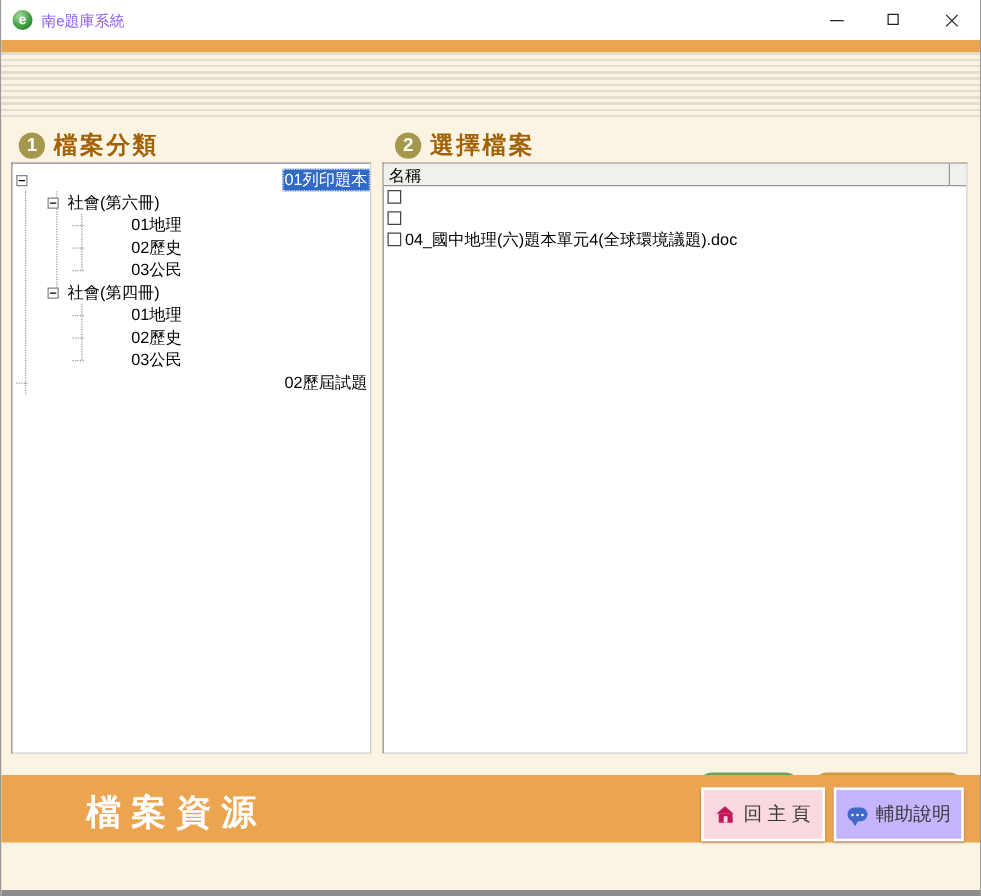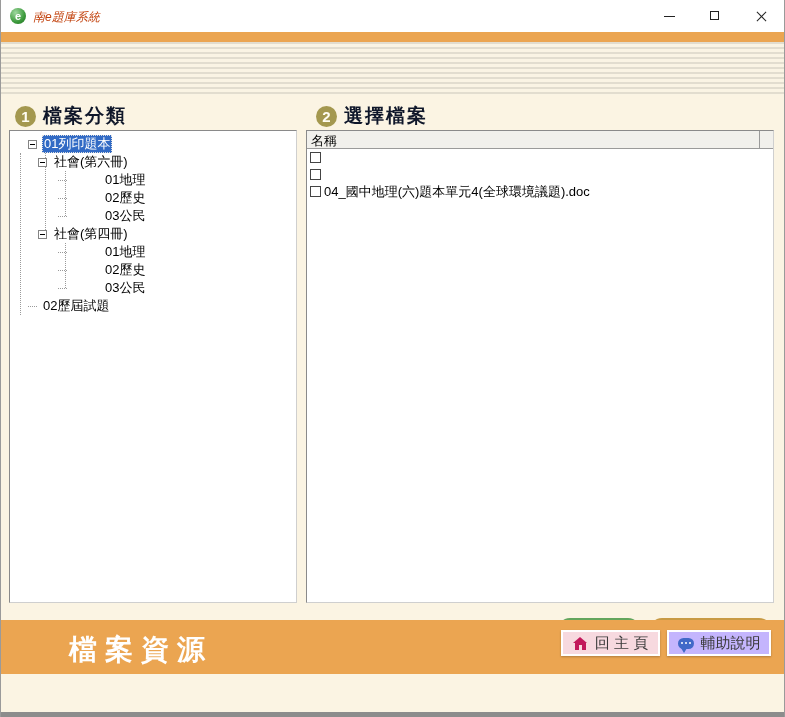--- a/index.html
+++ b/index.html
@@ -10,52 +10,52 @@
     background:#fbf4e3;
     border-left:1px solid #9a9a9a; border-right:1px solid #9a9a9a;
   }
   
   .titlebar { position:absolute; left:0; top:0; width:100%; height:32px; background:#ffffff; }
   .app-icon {
     position:absolute; left:9px; top:8px; width:16px; height:16px; border-radius:50%;
     background:radial-gradient(circle at 35% 30%, #9fd89f, #3c9a3c 60%, #1e6b1e);
     color:#fff; font-size:11px; font-weight:bold; text-align:center; line-height:16px;
   }
-  .title-text { position:absolute; left:32px; top:9px; font-size:12px; color:#c2410c;font-style:italic; }
+  .title-text { position:absolute; left:32px; top:9px; font-size:12px; color:#8b5cf6; }
   .win-controls { position:absolute; right:0; top:0; height:32px; display:flex; }
   .win-btn { width:46px; height:32px; position:relative; }
   .glyph-min { position:absolute; left:18px; top:16px; width:11px; height:1px; background:#222; }
   .glyph-max { position:absolute; left:18px; top:11px; width:9px; height:9px; border:1px solid #222; }
   .glyph-close-a,.glyph-close-b { position:absolute; left:17px; top:16px; width:13px; height:1px; background:#222; }
   .glyph-close-a { transform:rotate(45deg); }
   .glyph-close-b { transform:rotate(-45deg); }
   
   .orange-strip { position:absolute; left:0; top:32px; width:100%; height:10px; background:#eba551; }
   .stripe-band {
     position:absolute; left:0; top:42px; width:100%; height:53px;
     background:repeating-linear-gradient(to bottom,#e2ddcf 0px,#e2ddcf 2px,#faf4e4 2px,#faf4e4 5px);
   }
   
   .section-head { position:absolute; top:103px; display:flex; align-items:center; gap:7px; }
   .sh-1 { left:14px; } .sh-2 { left:315px; }
   .num-circle {
     width:21px; height:21px; border-radius:50%; background:#a4984f; color:#fffdf2;
     font-size:15px; font-weight:bold; text-align:center; line-height:21px;
   }
-  .sh-label { font-size:19px; font-weight:bold; color:#0f172a; letter-spacing:2px; }
+  .sh-label { font-size:19px; font-weight:bold; color:#a16207; letter-spacing:2px; }
   
   .panel {
     position:absolute; top:130px; height:473px; background:#ffffff;
     border:1px solid #8a8a8a; border-right-color:#cfcfcf; border-bottom-color:#cfcfcf;
   }
   .tree-panel { left:8px; width:288px; padding-top:4px; }
   .list-panel { left:305px; width:468px; }
   
   .tree-row { position:relative; height:18px; display:flex; align-items:center; font-size:13px; color:#000; }
-  .lvl0 { padding-left:18px; } .lvl1 { padding-left:28px; } .lvl2 { padding-left:48px;gap:32px; }
+  .lvl0 { padding-left:3px;justify-content:space-between; } .lvl1 { padding-left:28px; } .lvl2 { padding-left:48px;gap:32px; }
   .expander {
     position:relative; width:9px; height:9px; background:#fff; border:1px solid #848484; margin-right:5px; flex:0 0 9px;
   }
   .expander::before {
     content:""; position:absolute; left:1px; top:3px; width:5px; height:1px; background:#000;
   }
   .hstub { width:9px; height:1px; border-top:1px dotted #9a9a9a; margin-right:4px; flex:0 0 9px; }
   .tree-label { padding:0 2px; white-space:nowrap; }
   .tree-label.selected { background:#316ac5; color:#ffffff; outline:1px dotted #e0e0e0; outline-offset:-1px; }
   .vguide { position:absolute; width:0; border-left:1px dotted #9a9a9a; }
@@ -84,21 +84,21 @@
   .bag-icon::before { content:""; position:absolute; left:3px; top:0; width:7px; height:5px; border:2px solid #1e7a1e; border-bottom:none; border-radius:2px 2px 0 0; }
   .bag-icon::after { content:""; position:absolute; left:0; top:3px; width:13px; height:10px; background:#1e7a1e; border-radius:1px;
     box-shadow:inset 0 -3px 0 #ffffff, inset 0 -4px 0 #1e7a1e; }
   .folder-icon { position:relative; width:17px; height:12px; }
   .folder-icon::before { content:""; position:absolute; left:0; top:0; width:8px; height:4px; background:#bf7a26; border-radius:1px 1px 0 0; }
   .folder-icon::after { content:""; position:absolute; left:0; top:3px; width:16px; height:9px; background:#bf7a26; border-radius:1px; transform:skewX(-12deg); }
   
   .footer { position:absolute; left:0; top:620px; width:100%; height:54px; background:#eba551; }
   .footer-title { position:absolute; left:68px; top:11px; font-size:28px; font-weight:bold; color:#ffffff; letter-spacing:8px; }
   .footer-btn {
-    position:absolute; top:10px; height:26px; border:2px solid #ffffff; display:flex;
+    position:absolute; top:10px; height:43px; border:2px solid #ffffff; display:flex;
     align-items:center; justify-content:center; gap:7px; font-size:15px; color:#3a3a3a; cursor:pointer;
     box-shadow:0 1px 2px rgba(0,0,0,0.25);
   }
   .btn-home { left:560px; width:99px; background:#f7d9df; }
   .btn-help { left:666px; width:104px; background:#c4b5fd; }
   .house-icon { position:relative; width:15px; height:13px; }
   .house-icon::before { content:""; position:absolute; left:0; top:0; width:0; height:0;
     border-left:7.5px solid transparent; border-right:7.5px solid transparent; border-bottom:6px solid #c2185b; }
   .house-icon::after { content:""; position:absolute; left:2px; top:6px; width:11px; height:7px; background:#c2185b;
     box-shadow:inset 0 -4px 0 0 #c2185b; }

